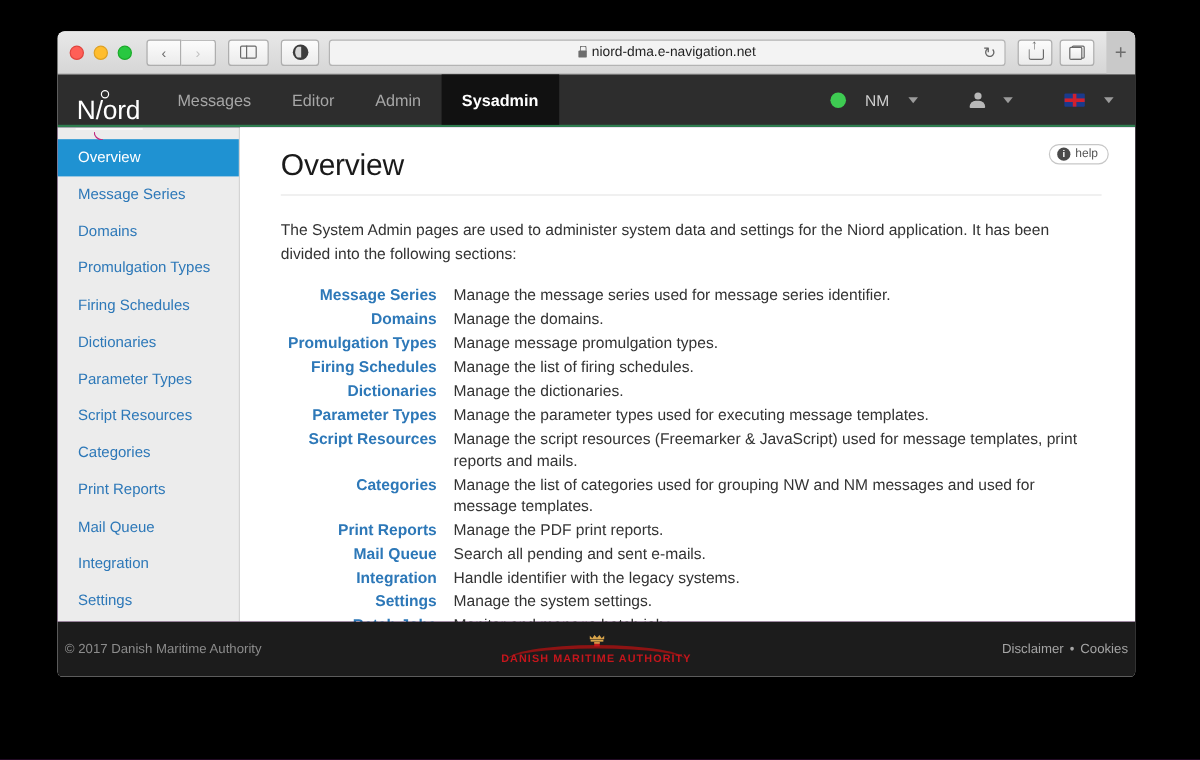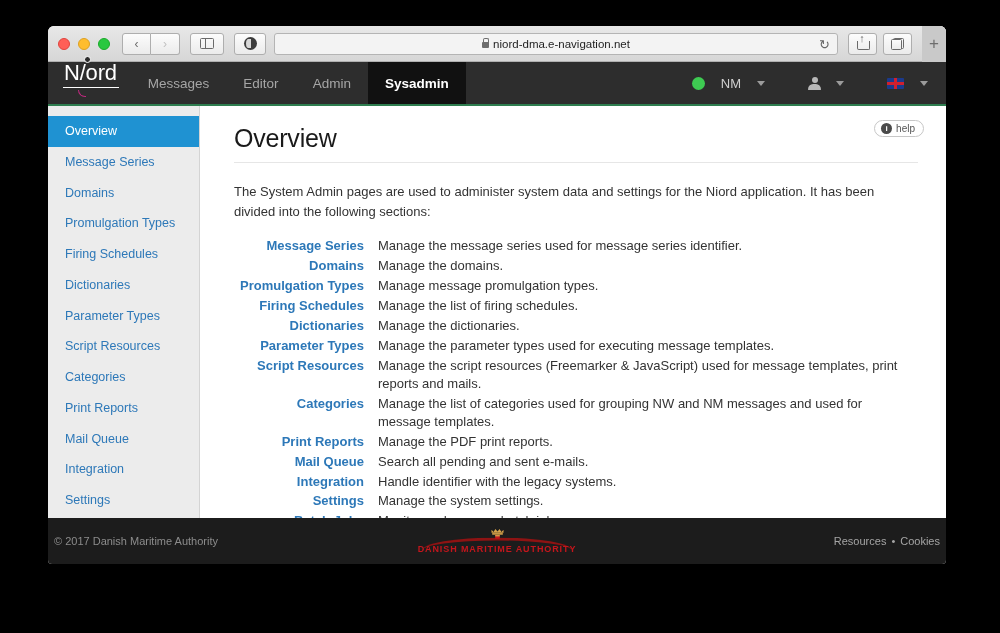--- a/index.html
+++ b/index.html
@@ -151,21 +151,21 @@
   
   .app-nav {
     height: 44px;
     background: #2d2d2d;
     border-bottom: 2px solid #2e7d4f;
     display: flex;
     align-items: stretch;
     position: relative;
   }
   .brand {
-    display: flex; align-items: flex-start;
+    display: flex; align-items: flex-end;
     padding: 0 14px 0 16px;
     position: relative;
   }
   .brand-logo { position: relative; }
   .brand-text {
     color: #ffffff;
     font-size: 22px;
     font-weight: 400;
     letter-spacing: -0.2px;
     line-height: 1;
@@ -589,19 +589,19 @@
           <rect x="2.2" y="4.6" width="10.6" height="1.6" fill="#d8a44a"></rect>
           <rect x="5.2" y="6.6" width="4.6" height="3.6" fill="#c4161c"></rect>
           <rect x="5.2" y="6.6" width="4.6" height="1.3" fill="#d8a44a"></rect>
         </svg>
       </div>
       <div class="dma-arc"></div>
       <div class="dma-name">Danish Maritime Authority</div>
     </div>
 
     <div class="footer-links">
-      <a>Resources</a>
+      <a>Disclaimer</a>
       <span>•</span>
       <a>Cookies</a>
     </div>
   </div>
 
 </div>
 
 </body></html>

